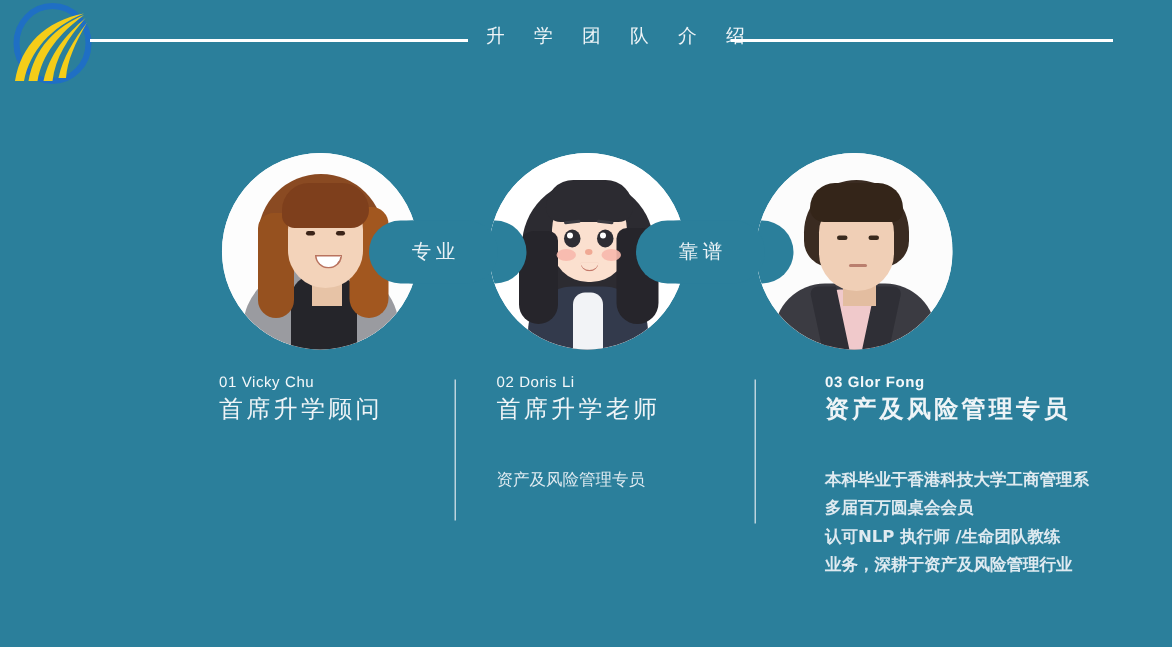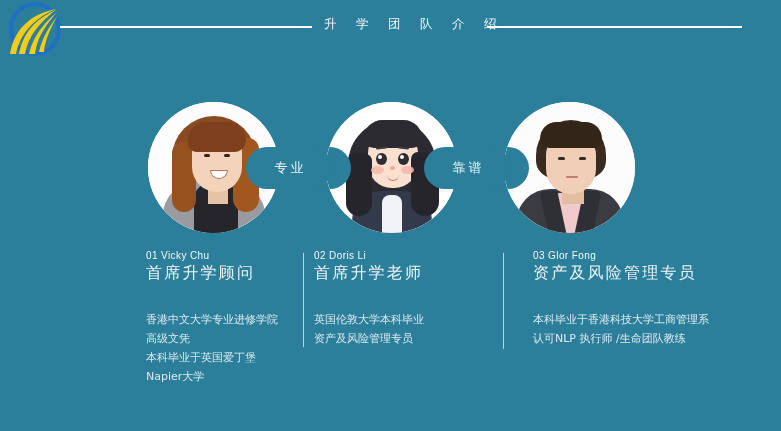--- a/index.html
+++ b/index.html
@@ -219,22 +219,22 @@
   .p3-eye { position:absolute; top:55px; width:7px; height:3px; background:#3a2a1e; border-radius:3px; }
   .p3-eye.l { left:54px; }
   .p3-eye.r { left:75px; }
   .p3-mouth { position:absolute; left:62px; top:74px; width:12px; height:2px; background:#ba7f6e; border-radius:2px; }
   .p3-neck { position:absolute; left:58px; top:86px; width:22px; height:16px; background:#e3bda0; }
 
   
   #info { position: absolute; left: 0; top: 250px; width: 781px; height: 181px; }
   .col { position: absolute; top: 0; }
   #col-1 { left: 146px; width: 150px; }
-  #col-2 { left: 314px; width: 162px; }
-  #col-3 { left: 533px; width: 230px; }
+  #col-2 { left: 331px; width: 162px; }
+  #col-3 { left: 550px; width: 230px; font-weight: bold; }
 
   .divider {
     position: absolute;
     width: 1px;
     background: #bcd4de;
     top: 3px;
   }
   #divider-1 { left: 303px; height: 94px; }
   #divider-2 { left: 503px; height: 96px; }
 
@@ -343,41 +343,36 @@
   </div>
 
   <div id="info">
 
     <div class="divider" id="divider-1"></div>
     <div class="divider" id="divider-2"></div>
 
     <div class="col" id="col-1">
       <div class="name">01  Vicky Chu</div>
       <div class="role">首席升学顾问</div>
-      <div class="bio">
-        <div class="bio-line">香港中文大学专业进修学院</div>
-        <div class="bio-line">高级文凭</div>
-        <div class="bio-line">本科毕业于英国爱丁堡</div>
-        <div class="bio-line">Napier大学</div>
-      </div>
     </div>
 
     <div class="col" id="col-2">
       <div class="name">02 Doris Li</div>
       <div class="role">首席升学老师</div>
       <div class="bio">
-        <div class="bio-line">英国伦敦大学本科毕业</div>
         <div class="bio-line">资产及风险管理专员</div>
       </div>
     </div>
 
     <div class="col" id="col-3">
       <div class="name">03 Glor Fong</div>
       <div class="role">资产及风险管理专员</div>
       <div class="bio">
         <div class="bio-line">本科毕业于香港科技大学工商管理系</div>
+        <div class="bio-line">多届百万圆桌会会员</div>
         <div class="bio-line">认可NLP 执行师 /生命团队教练</div>
+        <div class="bio-line">业务，深耕于资产及风险管理行业</div>
       </div>
     </div>
 
   </div>
 
 </div>
 
 </body></html>

